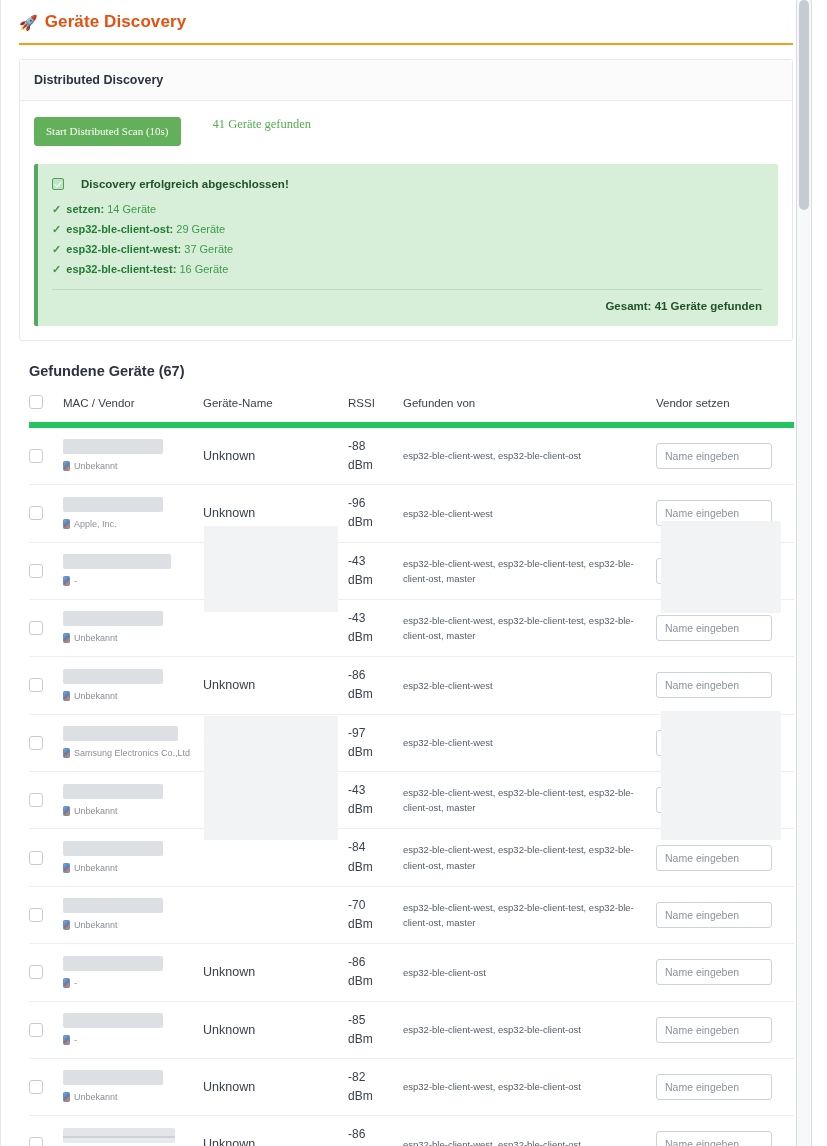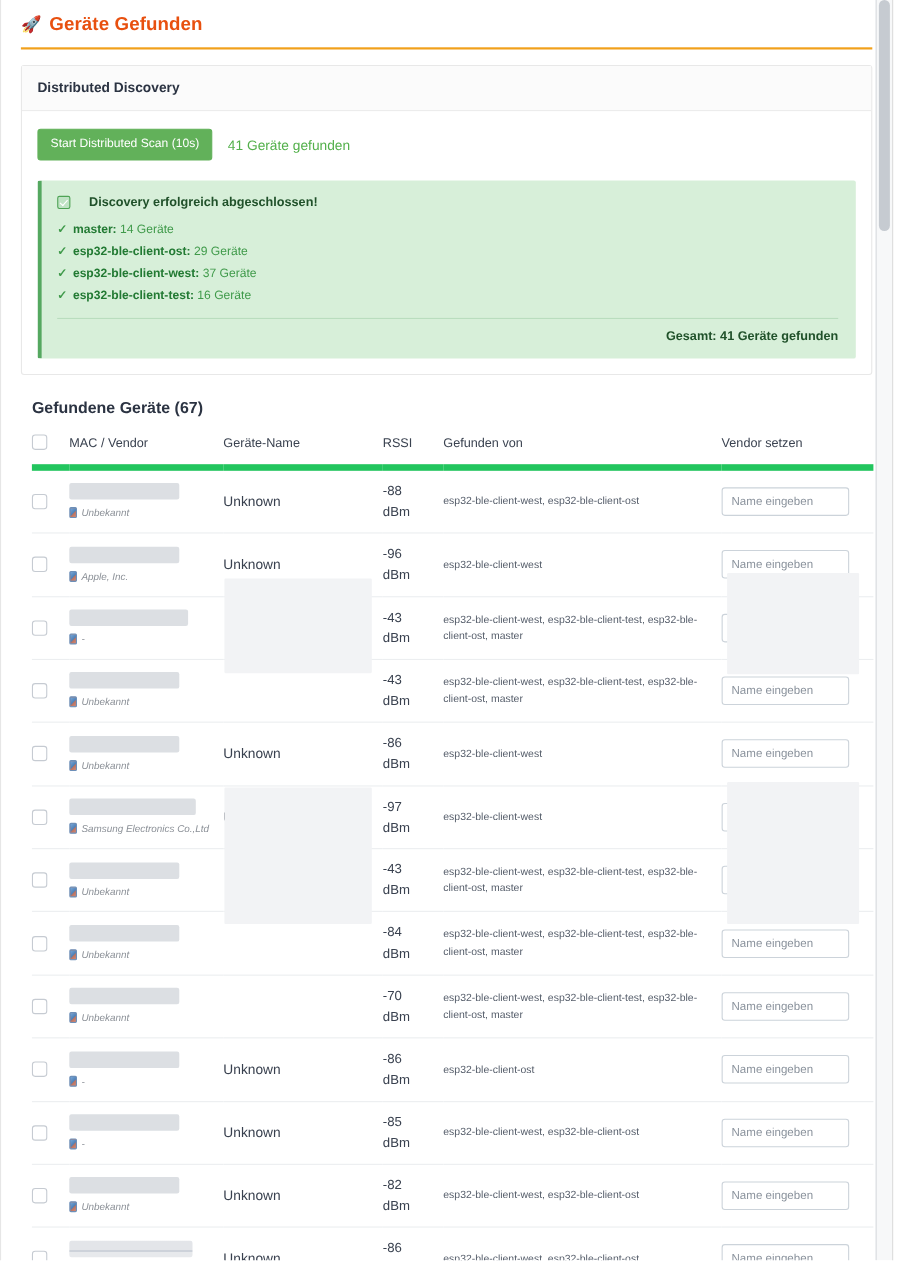--- a/index.html
+++ b/index.html
@@ -49,21 +49,21 @@
     background: #fff;
   }
   .card-head {
     padding: 13px 14px;
     background: #fbfbfb;
     border-bottom: 1px solid #ececec;
     font-size: 12.5px; font-weight: bold; color: #2b3342;
   }
   .card-body { padding: 16px 14px 14px 14px; }
 
-  .scan-row { display: flex; align-items: center; gap: 14px; }
+  .scan-row { display: flex; align-items: flex-start; gap: 32px; font-family: Liberation Serif, serif; }
   .btn-scan {
     background: #62b15a; border: 1px solid #62b15a; color: #fff;
     font-size: 11px; font-family: inherit;
     padding: 8px 11px; border-radius: 3px; cursor: pointer;
     line-height: 1;
   }
   .found-count { font-size: 12.5px; color: #53b04b; }
 
   
   .alert {
@@ -119,21 +119,21 @@
   .col-rssi { width: 55px; }
   .col-src  { width: 253px; }
   .col-alias{ width: 138px; }
 
   .cb {
     width: 14px; height: 14px; border: 1px solid #c6cbd2;
     border-radius: 3px; background: #fff; display: block;
     cursor: pointer;
   }
 
-  .mac-cell { padding-left: 2px; font-style: italic; }
+  .mac-cell { padding-left: 2px; }
   .mac-bar {
     height: 15px; border-radius: 2px;
     background: #dcdfe3;
     margin-bottom: 6px;
   }
   .mac-bar.faint {
     background: linear-gradient(to bottom, #e3e5e9 0%, #e3e5e9 55%, #cdd2da 56%, #cdd2da 66%, #e7e9ec 67%, #e7e9ec 100%);
   }
   .vendor {
     display: flex; align-items: flex-start; gap: 4px;
@@ -165,21 +165,21 @@
   }
 </style>
 </head>
 <body>
 
 <div class="page">
 
   <div class="page-head">
     <div class="page-title">
       <span class="rocket">🚀</span>
-      <span>Geräte Gefunden</span>
+      <span>Geräte Discovery</span>
     </div>
     <div class="title-rule"></div>
   </div>
 
   <div class="card">
     <div class="card-head">Distributed Discovery</div>
     <div class="card-body">
 
       <div class="scan-row">
         <button class="btn-scan">Start Distributed Scan (10s)</button>
@@ -187,21 +187,21 @@
       </div>
 
       <div class="alert">
         <div class="alert-title">
           <span class="chk-box"></span>
           <span>Discovery erfolgreich abgeschlossen!</span>
         </div>
         <div>
           <div class="alert-line">
             <span class="tick">✓</span>
-            <b>master:</b>
+            <b>setzen:</b>
             <span>14 Geräte</span>
           </div>
           <div class="alert-line">
             <span class="tick">✓</span>
             <b>esp32-ble-client-ost:</b>
             <span>29 Geräte</span>
           </div>
           <div class="alert-line">
             <span class="tick">✓</span>
             <b>esp32-ble-client-west:</b>

